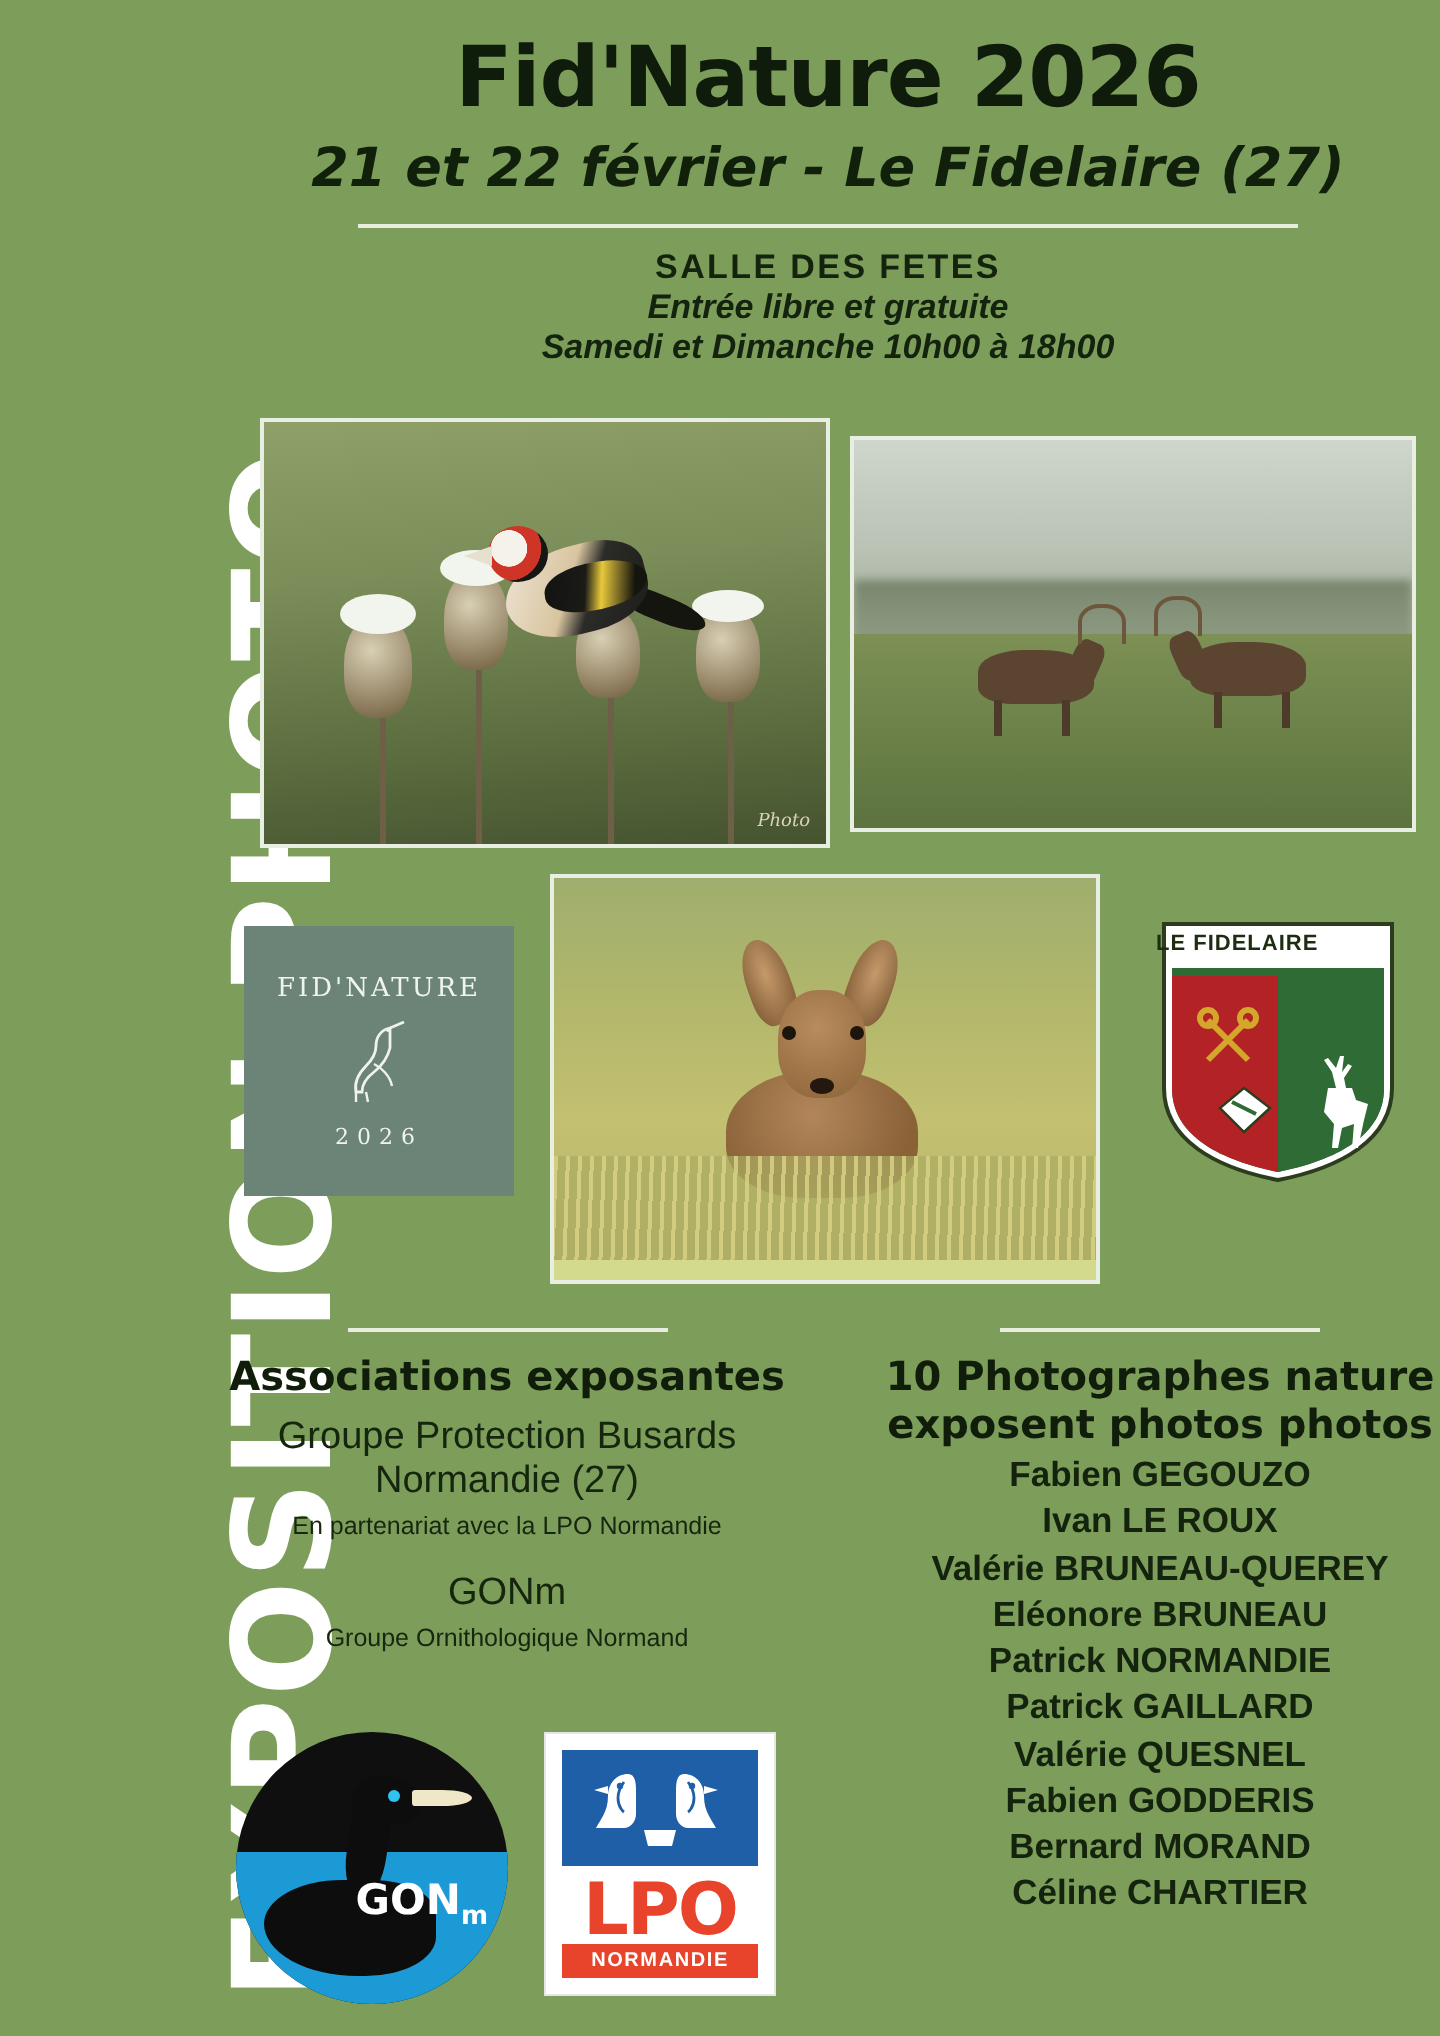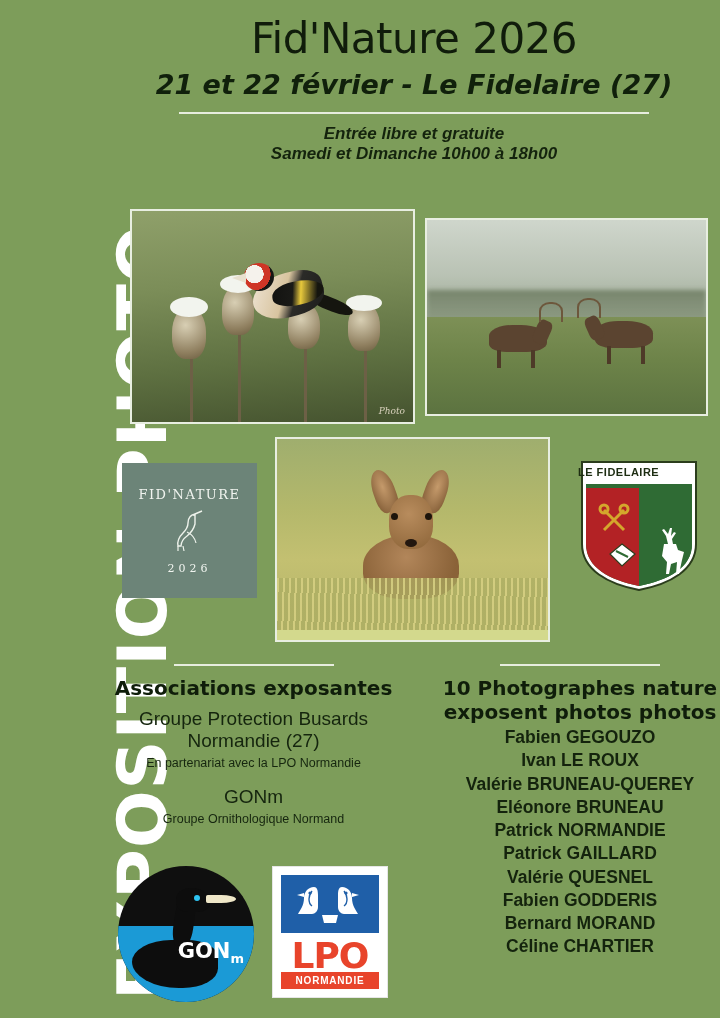--- a/index.html
+++ b/index.html
@@ -37,21 +37,21 @@
   
   .header {
     position: absolute;
     left: 120px; top: 14px;
     width: 588px;
     text-align: center;
     color: #12200c;
   }
   .title-main {
     font-size: 42px;
-    font-weight: normal;
+    font-weight: bold;
     letter-spacing: -0.5px;
     font-family: "DejaVu Sans", sans-serif;
     color: #101c0b;
   }
   .title-sub {
     margin-top: 6px;
     font-size: 27px;
     font-weight: bold;
     font-style: italic;
     color: #10200b;
@@ -370,20 +370,21 @@
 <div class="poster">
 
   <div class="side-title">
     <span>EXPOSITION PHOTO</span>
   </div>
 
   <div class="header">
     <div class="title-main">Fid'Nature 2026</div>
     <div class="title-sub">21 et 22 février - Le Fidelaire (27)</div>
     <div class="divider"></div>
+    <div class="venue">SALLE DES FETES</div>
     <div class="info-line">Entrée libre et gratuite</div>
     <div class="info-line">Samedi et Dimanche 10h00 à 18h00</div>
   </div>
 
   <div class="photo photo-bird">
     <div class="bird-bg"></div>
 
     <div class="teasel-stem" style="left:58px; top:140px; height:75px;"></div>
     <div class="teasel-head" style="left:40px; top:96px; width:34px; height:52px;"></div>
     <div class="snowcap" style="left:38px; top:86px; width:38px; height:20px;"></div>

